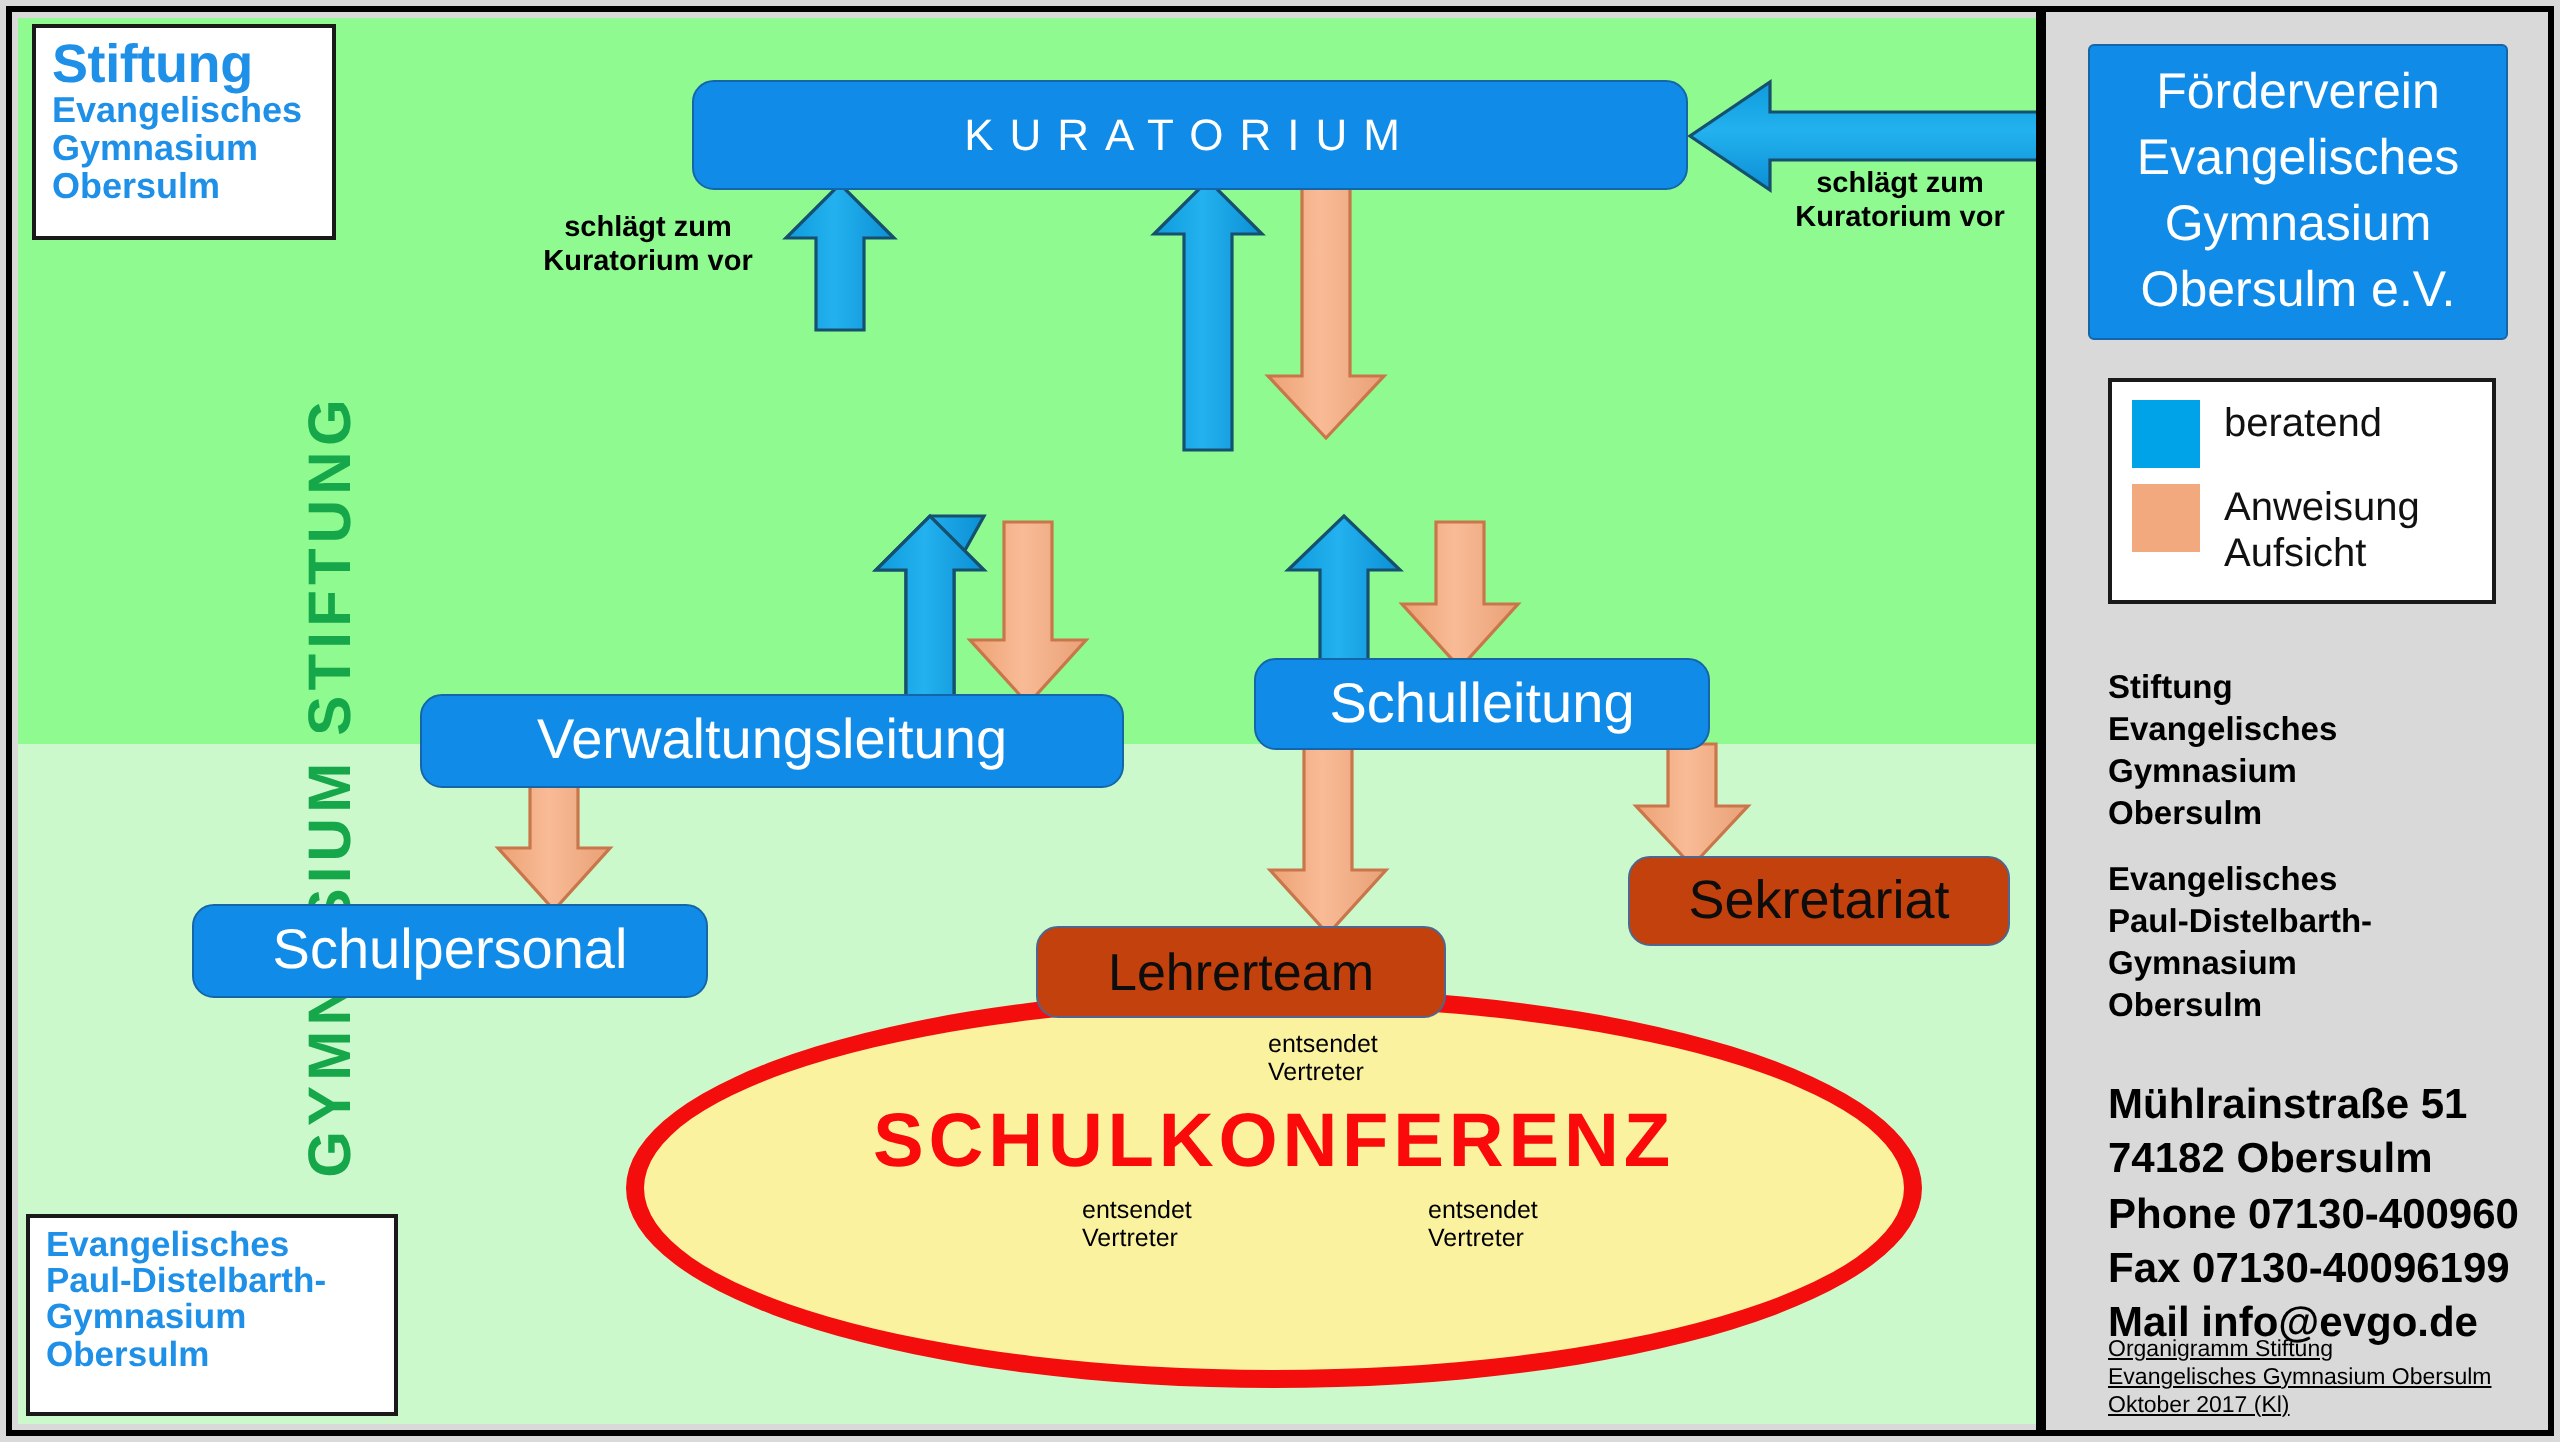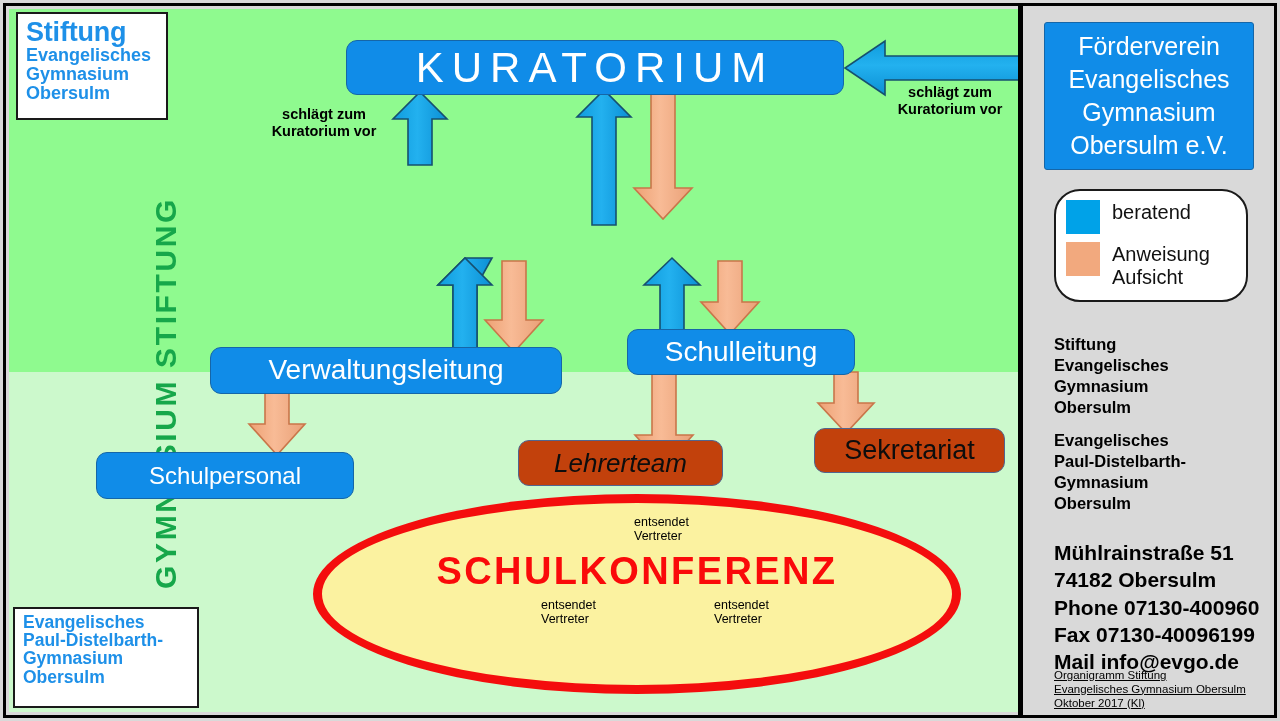--- a/index.html
+++ b/index.html
@@ -54,28 +54,28 @@
   
   .node{
     position:absolute;box-sizing:border-box;
     border-radius:11px;border:1.5px solid #2a5a8a;
     display:flex;align-items:center;justify-content:center;
     text-align:center;line-height:1.08;
   }
   .node.blue{background:#108ce8;color:#fff;border-color:#1566a8;}
   .node.lilac{background:#c2410c;color:#0d0d0d;border-color:#51658f;}
 
-  #n-kuratorium{left:346px;top:40px;width:498px;height:55px;font-size:42px;letter-spacing:8px;}
+  #n-kuratorium{left:346px;top:40px;width:498px;height:55px;font-size:22px;letter-spacing:8px;}
   #n-stifterversammlung{left:166px;top:147px;width:328px;height:47px;font-size:28px;}
   #n-vorstand{left:446px;top:214px;width:348px;height:47px;font-size:28px;}
   #n-verwaltungsleitung{left:210px;top:347px;width:352px;height:47px;font-size:28px;}
   #n-schulleitung{left:627px;top:329px;width:228px;height:46px;font-size:28px;}
-  #n-schulpersonal{left:96px;top:452px;width:258px;height:47px;font-size:24px;}
+  #n-schulpersonal{left:96px;top:452px;width:258px;height:47px;font-size:28px;}
   #n-sekretariat{left:814px;top:428px;width:191px;height:45px;font-size:27px;}
-  #n-lehrerteam{left:518px;top:440px;width:205px;height:46px;font-size:26px;font-style:italic;}
+  #n-lehrerteam{left:518px;top:463px;width:205px;height:46px;font-size:26px;}
   #n-smv{left:329px;top:631px;width:360px;height:44px;font-size:25px;}
   #n-elternbeirat{left:718px;top:631px;width:189px;height:44px;font-size:25px;}
 
   #n-foerderverein{
     position:absolute;left:1044px;top:22px;width:210px;height:148px;
     background:#108ce8;color:#fff;border:1.5px solid #1566a8;border-radius:3px;
     display:flex;flex-direction:column;align-items:center;justify-content:center;
     font-size:25px;line-height:1.32;text-align:center;box-sizing:border-box;
   }
 
@@ -263,21 +263,21 @@
 
   <div class="sidebar">
 
     <div id="n-foerderverein" style="left:21px;top:13px;">
       <div>Förderverein</div>
       <div>Evangelisches</div>
       <div>Gymnasium</div>
       <div>Obersulm e.V.</div>
     </div>
 
-    <div id="legend" style="left:31px;top:180px;border-radius:26px;">
+    <div id="legend" style="left:31px;top:180px;">
       <div class="legend-row">
         <div class="legend-swatch" style="background:#00a2e8;"></div>
         <div class="legend-text">beratend</div>
       </div>
       <div class="legend-row">
         <div class="legend-swatch" style="background:#f2a97e;"></div>
         <div class="legend-text">Anweisung
 Aufsicht</div>
       </div>
     </div>

